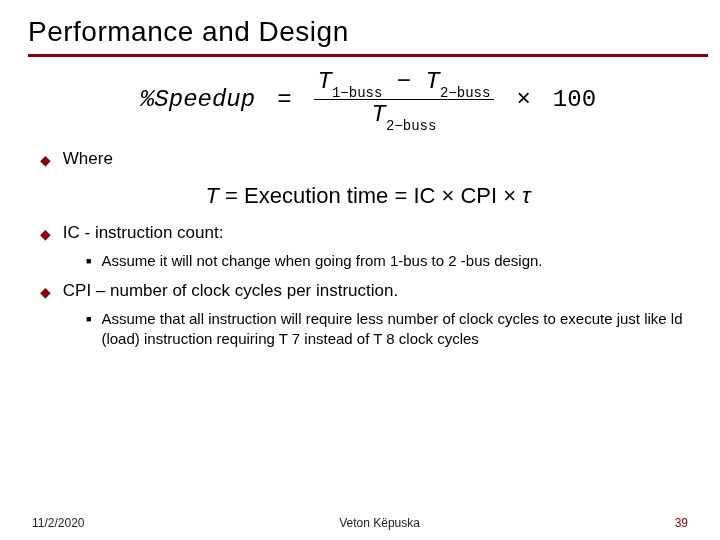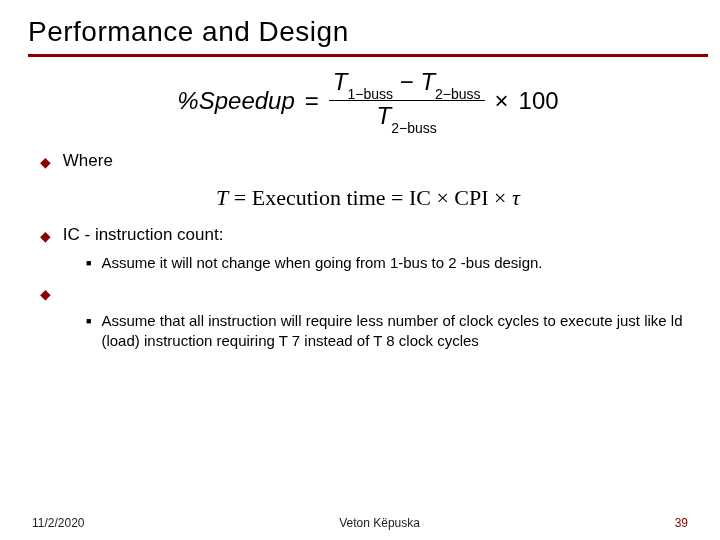--- a/index.html
+++ b/index.html
@@ -1,33 +1,33 @@
 <!DOCTYPE html>
 <html><head>
 <meta charset="utf-8">
 <style>
 *{margin:0;padding:0;box-sizing:border-box}
 body{width:720px;height:540px;background:#fff;font-family:Verdana,Geneva,sans-serif;color:#000;position:relative;overflow:hidden}
 .slide{padding:16px 12px 0 28px}
 .title{font-size:28px;font-weight:400;margin-bottom:6px;letter-spacing:.5px}
 .rule{border:none;border-top:3px solid #8b0000;margin-bottom:12px}
 .formula-row{text-align:center;margin:8px 0 18px 0}
-.formula{font-family:Liberation Sans, sans-serif;font-size:24px;display:inline-flex;align-items:center;gap:10px}
+.formula{font-family:Liberation Mono, monospace;font-size:24px;display:inline-flex;align-items:center;gap:22px}
 .formula .lhs{font-style:italic}
 .frac{display:inline-flex;flex-direction:column;vertical-align:middle;line-height:1.05}
 .frac .num,.frac .den{padding:0 4px;white-space:nowrap}
 .frac .bar{width:100%;border-top:1.5px solid #000;margin:2px 0}
 .sub{font-size:14px;vertical-align:sub;position:relative;top:3px}
 .tvar{font-style:italic}
 .bullets{margin-top:6px}
 .b1{display:flex;align-items:flex-start;gap:12px;margin:10px 0 6px 12px;font-size:17px}
 .b1 .mark{color:#8b0000;font-size:14px;line-height:22px}
 .b2{display:flex;align-items:flex-start;gap:10px;margin:4px 0 4px 58px;font-size:15px;line-height:1.35}
 .b2 .mark{font-size:9px;line-height:20px}
-.formula2{font-family:Liberation Serif, serif;font-size:22px;text-align:center;margin:12px 0 14px 0}
+.formula2{font-family:Liberation Sans, sans-serif;font-size:22px;text-align:center;margin:12px 0 14px 0}
 .footer{position:absolute;bottom:10px;left:0;right:0;display:flex;justify-content:space-between;padding:0 32px;font-size:12px;color:#222}
 .footer .pg{color:#8b0000}
 </style>
 </head>
 <body>
 
 <div class="slide">
   <div class="title">Performance and Design</div>
   <hr class="rule">
 
@@ -65,20 +65,21 @@
       <span class="mark">◆</span>
       <span>IC - instruction count:</span>
     </div>
     <div class="b2">
       <span class="mark">■</span>
       <span>Assume it will not change when going from 1-bus to 2 -bus design.</span>
     </div>
 
     <div class="b1">
       <span class="mark">◆</span>
+      <span>CPI – number of clock cycles per instruction.</span>
     </div>
     <div class="b2">
       <span class="mark">■</span>
       <span>Assume that all instruction will require less number of clock cycles to execute just like ld (load) instruction requiring T 7 instead of T 8 clock cycles</span>
     </div>
   </div>
 </div>
 
 <div class="footer">
   <span>11/2/2020</span>

